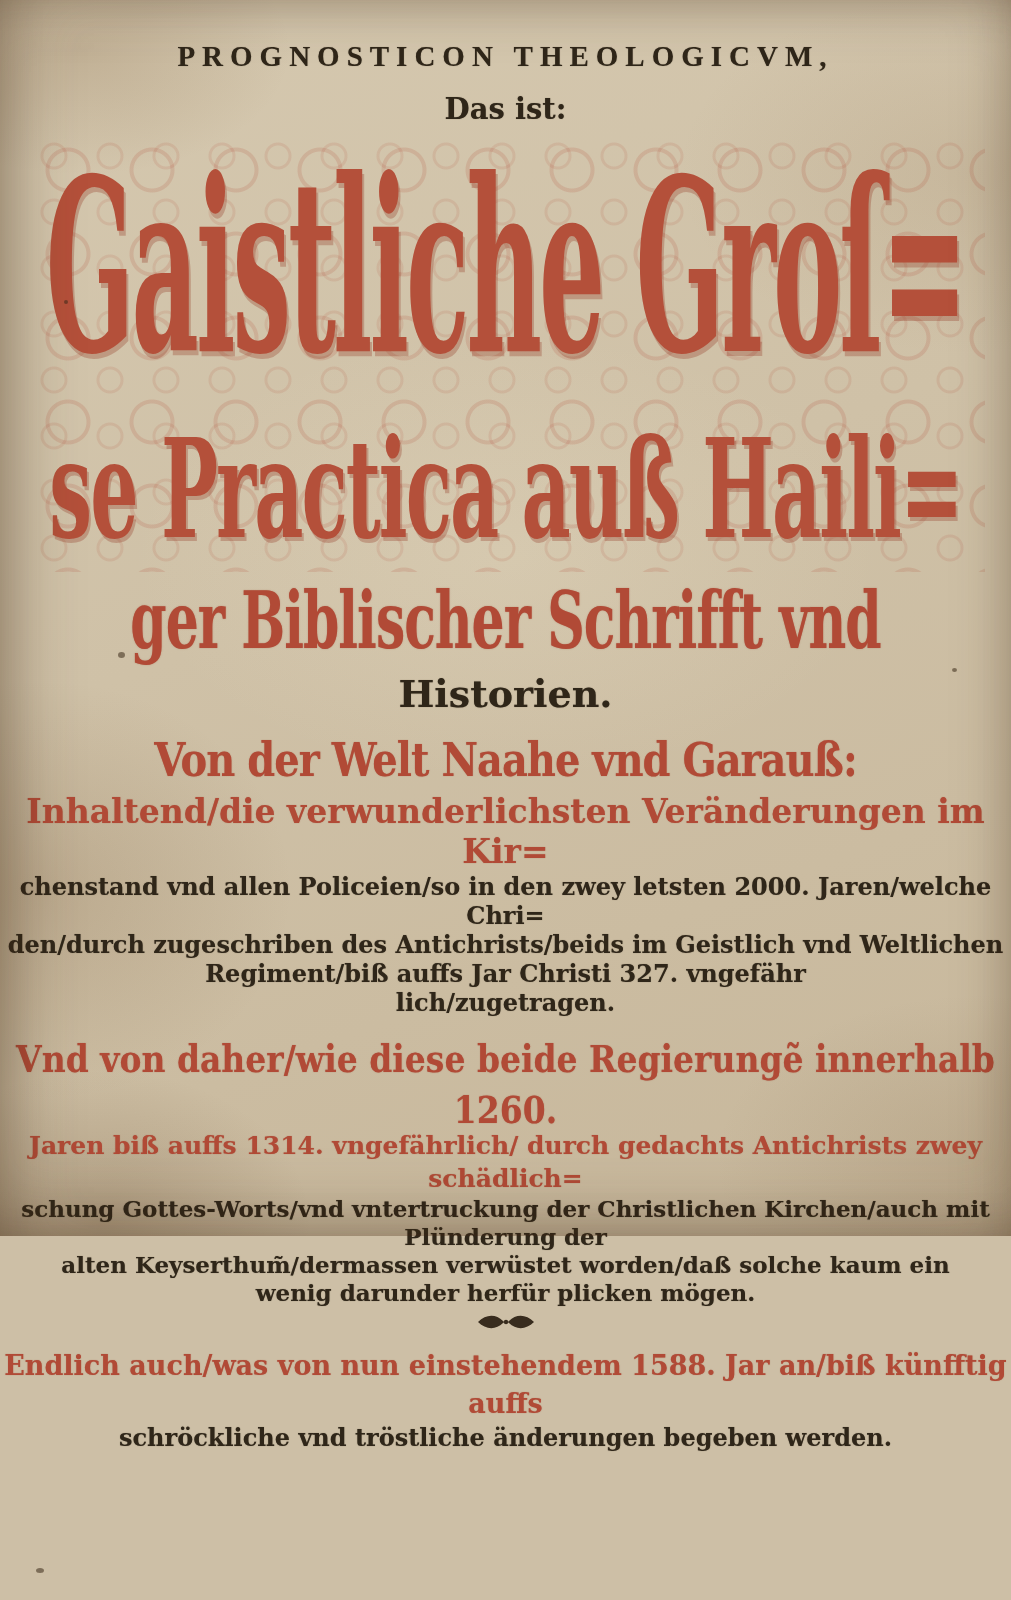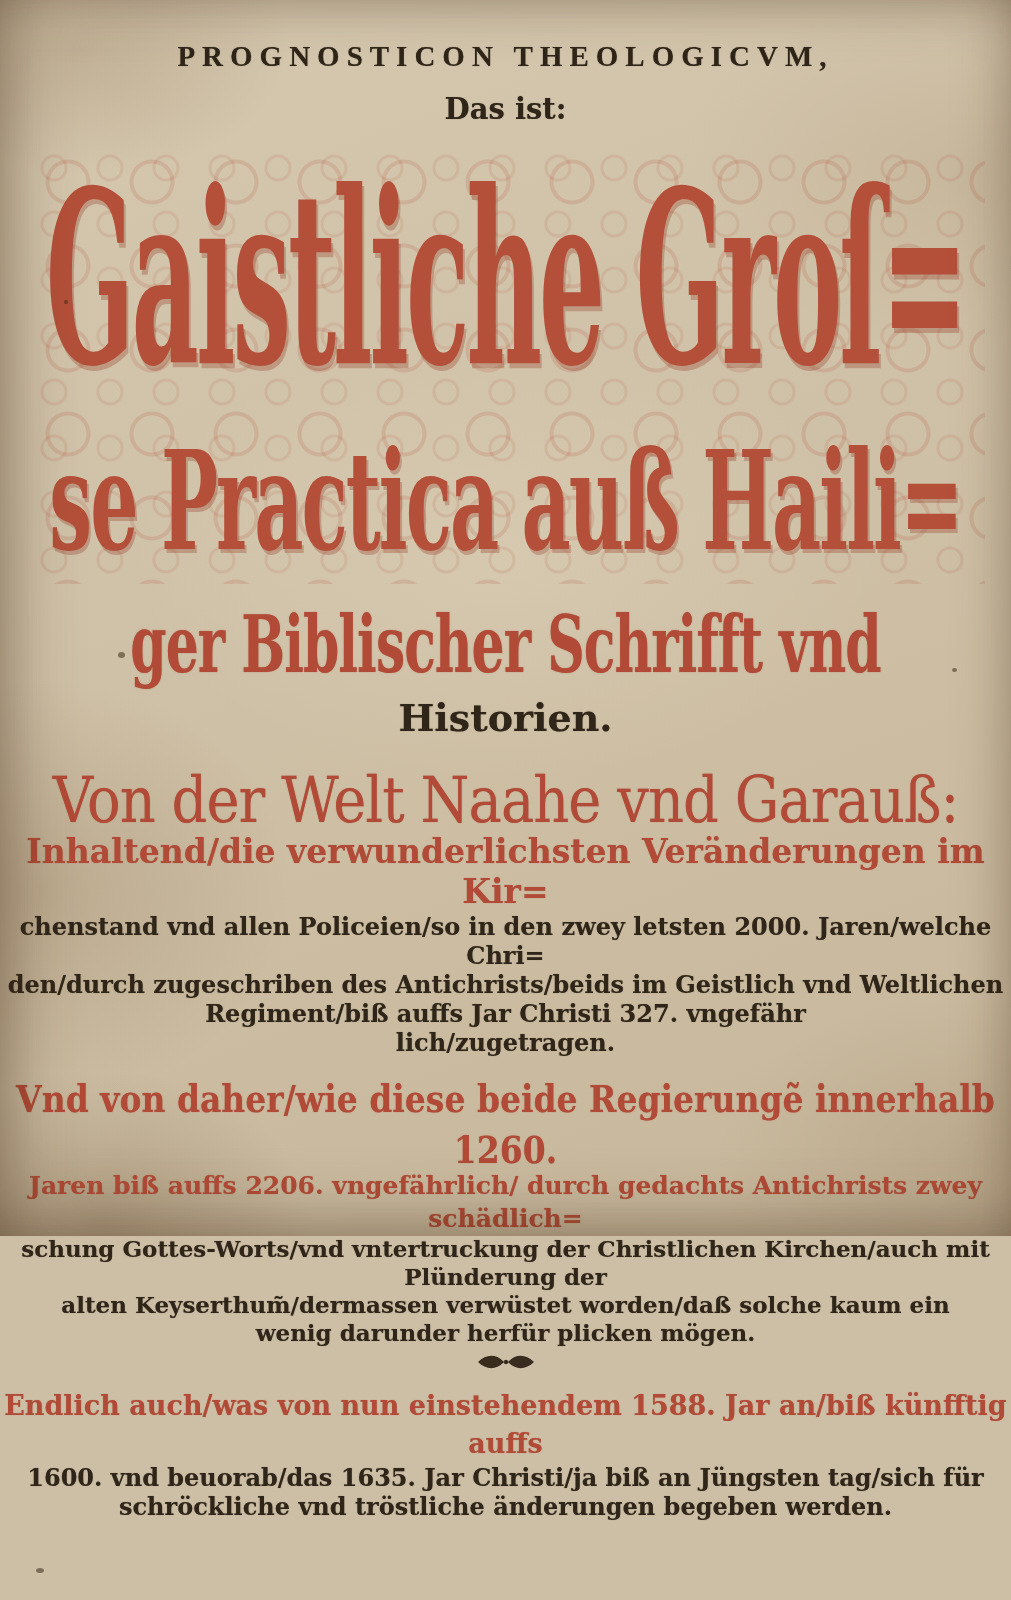--- a/index.html
+++ b/index.html
@@ -31,40 +31,40 @@
   .speck{position:absolute;border-radius:50%;background:rgba(58,42,24,.55);}
   .ink{color:#2f2619;text-shadow:0 0 1px rgba(40,30,15,.45);}
   .rubric{color:#b14a36;text-shadow:0 0 1px rgba(150,55,35,.5);}
   .blk{display:inline-block;}
 
   .masthead{font-family:"Liberation Serif",serif;font-weight:700;font-size:29px;
     letter-spacing:7px;line-height:40px;}
   .dasist{font-weight:700;font-size:29px;line-height:38px;margin-top:14px;}
 
   .woodcut{
-    margin:12px 26px;
+    margin:0 26px;
     background-image:
       radial-gradient(circle 26px at 42px 42px, transparent 18px, rgba(177,74,54,.17) 19px, rgba(177,74,54,.17) 22px, transparent 23px),
       radial-gradient(circle 16px at 28px 28px, transparent 10px, rgba(177,74,54,.13) 11px, rgba(177,74,54,.13) 13px, transparent 14px);
     background-size:84px 84px,56px 56px;
   }
   .title1{height:278px;display:flex;align-items:center;justify-content:center;
     font-weight:700;font-size:104px;letter-spacing:-3px;color:#b4503a;
     text-shadow:2px 2px 0 rgba(145,52,34,.30);}
   .title1 .blk{transform:scaleY(2.3);}
   .title2{height:166px;display:flex;align-items:center;justify-content:center;
     font-weight:700;font-size:76px;letter-spacing:-2px;color:#b4503a;
     text-shadow:2px 2px 0 rgba(145,52,34,.30);}
   .title2 .blk{transform:scaleY(1.8);}
   .title3{height:96px;display:flex;align-items:center;justify-content:center;
     font-weight:700;font-size:52px;letter-spacing:-1px;color:#b14a36;}
   .title3 .blk{transform:scaleY(1.5);}
   .title4{font-weight:700;font-size:38px;line-height:52px;}
 
-  .head1{margin-top:24px;font-weight:400;font-size:56px;line-height:64px;letter-spacing:-1px;}
+  .head1{margin-top:8px;font-weight:700;font-size:40px;line-height:64px;letter-spacing:-1px;}
   .head1 .blk{transform:scaleY(1.15);}
   .redline1{font-weight:700;font-size:33px;line-height:40px;}
   .body24{font-weight:700;font-size:24px;line-height:29px;}
 
   .head2{margin-top:24px;font-weight:700;font-size:33px;line-height:44px;}
   .head2 .blk{transform:scaleY(1.15);}
   .redline2{font-weight:700;font-size:25px;line-height:33px;}
   .body23{font-weight:700;font-size:23px;line-height:28px;}
 
   .ornament{height:24px;margin-top:6px;}
@@ -92,33 +92,32 @@
   <div class="title4 ink">Historien.</div>
 
   <div class="head1 rubric"><span class="blk">Von der Welt Naahe vnd Garauß:</span></div>
   <div class="redline1 rubric">Inhaltend/die verwunderlichsten Veränderungen im Kir=</div>
   <div class="body24 ink">chenstand vnd allen Policeien/so in den zwey letsten 2000. Jaren/welche Chri=</div>
   <div class="body24 ink">den/durch zugeschriben des Antichrists/beids im Geistlich vnd Weltlichen</div>
   <div class="body24 ink">Regiment/biß auffs Jar Christi 327. vngefähr</div>
   <div class="body24 ink">lich/zugetragen.</div>
 
   <div class="head2 rubric"><span class="blk">Vnd von daher/wie diese beide Regierungẽ innerhalb 1260.</span></div>
-  <div class="redline2 rubric">Jaren biß auffs 2206. vngefährlich/ durch gedachts Antichrists zwey schädlich=</div>
+  <div class="redline2 rubric">Jaren biß auffs 1314. vngefährlich/ durch gedachts Antichrists zwey schädlich=</div>
   <div class="body23 ink">schung Gottes-Worts/vnd vntertruckung der Christlichen Kirchen/auch mit Plünderung der</div>
   <div class="body23 ink">alten Keyserthum̃/dermassen verwüstet worden/daß solche kaum ein</div>
   <div class="body23 ink">wenig darunder herfür plicken mögen.</div>
 
   <div class="ornament">
     <svg width="64" height="18" viewBox="0 0 64 18" aria-hidden="true">
       <path d="M4 9 C 12 1, 22 1, 29 8 C 31 10, 33 10, 35 8 C 42 1, 52 1, 60 9 C 52 17, 42 17, 35 10 C 33 8, 31 8, 29 10 C 22 17, 12 17, 4 9 Z" fill="#382c1e"></path>
       <circle cx="32" cy="9" r="2.2" fill="#382c1e"></circle>
     </svg>
   </div>
 
   <div class="redline3 rubric">Endlich auch/was von nun einstehendem 1588. Jar an/biß künfftig auffs</div>
-  <div class="body24 ink">1600. vnd beuorab/das 1635. Jar Christi/ja biß an Jüngsten tag/sich für</div>
   <div class="body24 ink">schröckliche vnd tröstliche änderungen begeben werden.</div>
 
   <div class="speck" style="left:118px;top:652px;width:7px;height:6px;"></div>
   <div class="speck" style="left:64px;top:300px;width:4px;height:4px;"></div>
   <div class="speck" style="left:952px;top:668px;width:5px;height:4px;"></div>
   <div class="speck" style="left:36px;top:1568px;width:8px;height:5px;"></div>
 </div>
 
 </body></html>

